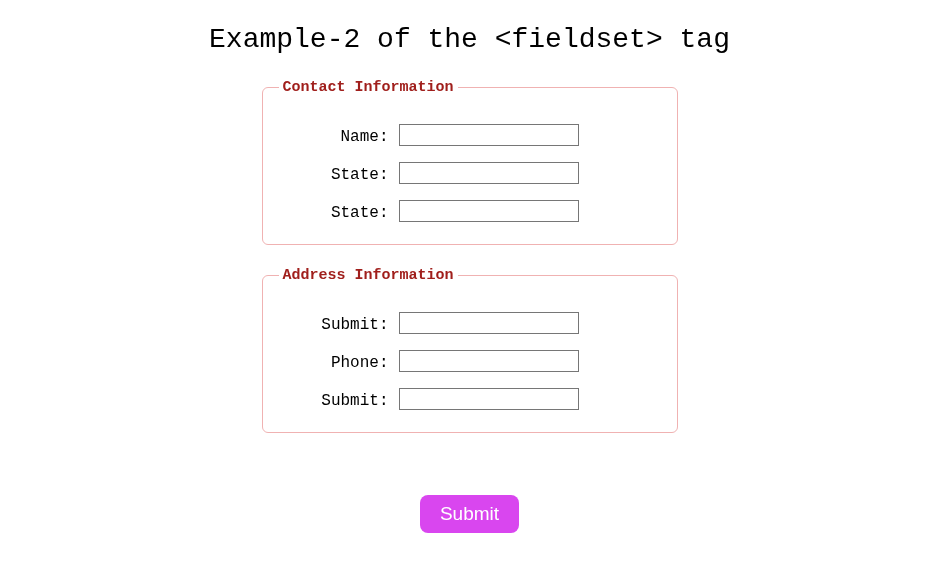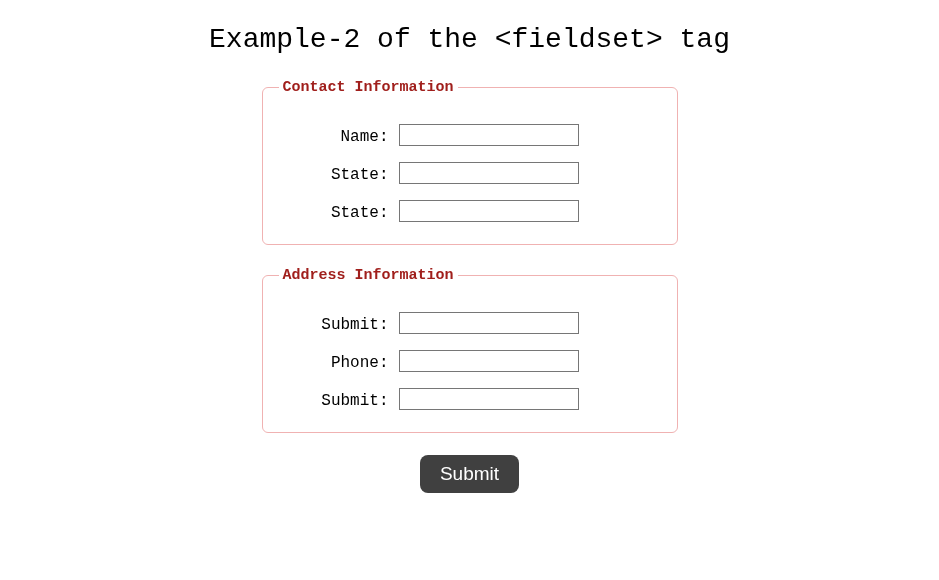--- a/index.html
+++ b/index.html
@@ -57,28 +57,29 @@
       background: #fff;
       font-family: inherit;
       font-size: 13px;
       padding: 1px 4px;
     }
     .submit-wrap {
       text-align: center;
       margin-top: 6px;
     }
     .submit-btn {
-      background: #404040;
+      background: #d946ef;
       color: #ffffff;
       border: none;
       border-radius: 8px;
       padding: 8px 20px;
       font-size: 19px;
       font-family: Arial, Helvetica, sans-serif;
       cursor: pointer;
+      margin-top: 40px;
     }
   </style>
 </head>
 <body>
 
 <div class="container">
   <h1 class="heading">Example-2 of the &lt;fieldset&gt; tag</h1>
 
   <div class="form-wrap">
 

